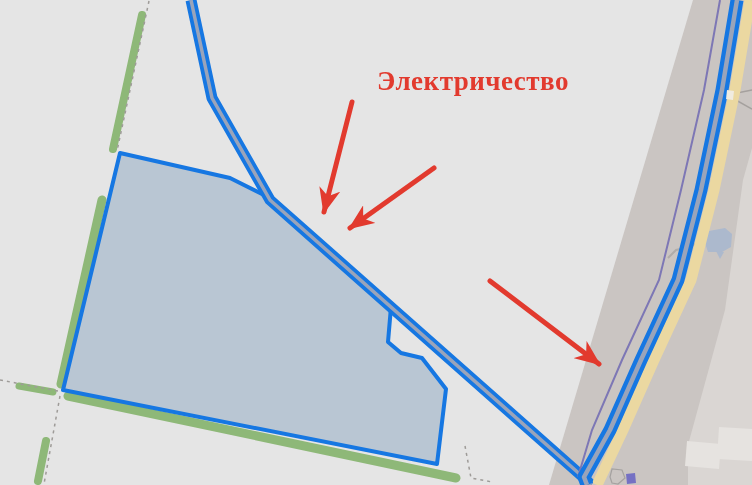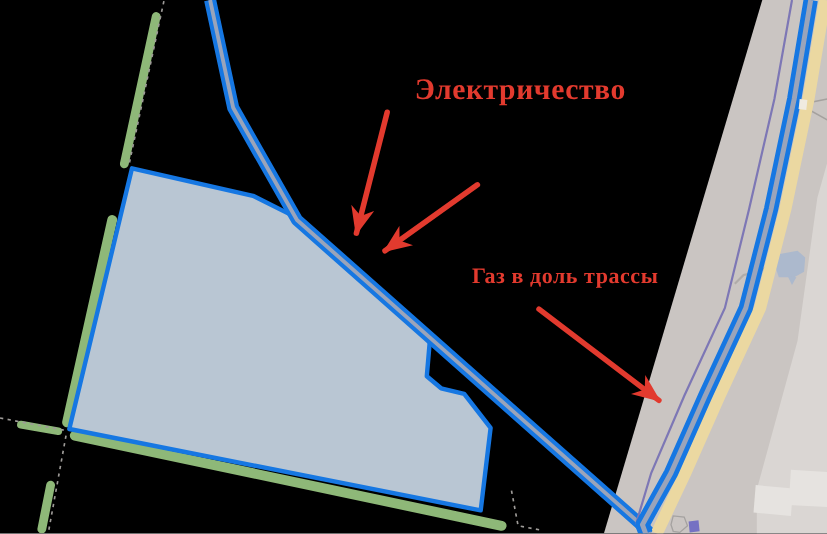--- a/index.html
+++ b/index.html
@@ -1,19 +1,19 @@
 <!DOCTYPE html>
 <html><head>
 <meta charset="utf-8">
 <style>
   html,body{margin:0;padding:0;background:#ccc;}
   .screen{
     position:relative;
     width:752px;height:485px;
-    background:#000000;
+    background:#e5e5e5;
     overflow:hidden;
     font-family:"DejaVu Sans",sans-serif;
   }
   svg.map{position:absolute;left:0;top:0;width:752px;height:485px;display:block;}
   .map-label{
     position:absolute;
     font-family:cursive;
     font-weight:600;
     white-space:nowrap;
     letter-spacing:0.5px;
@@ -63,15 +63,14 @@
       </g>
     <g id="annotation-arrows">
         <line x1="352" y1="102" x2="324" y2="212" stroke="#e23a2e" stroke-width="5" stroke-linecap="round" marker-end="url(#arrowhead)"></line>
         <line x1="434" y1="168" x2="350" y2="228" stroke="#e23a2e" stroke-width="5" stroke-linecap="round" marker-end="url(#arrowhead)"></line>
         <line x1="490" y1="281" x2="599" y2="364" stroke="#e23a2e" stroke-width="5" stroke-linecap="round" marker-end="url(#arrowhead)"></line>
       </g>
   </svg>
 
   <div class="map-label" style="left: 377px; top: 66px; font-size: 27px; color: rgb(226, 58, 46);">Электричество</div>
 
-  <div class="map-label" style="left: 429px; top: 240px; font-size: 20px; color: rgb(226, 58, 46);">Газ в доль трассы</div>
 
 </div>
 
 </body></html>

